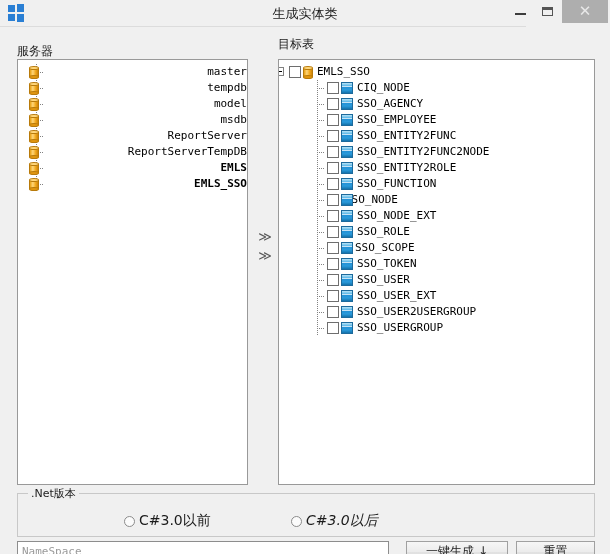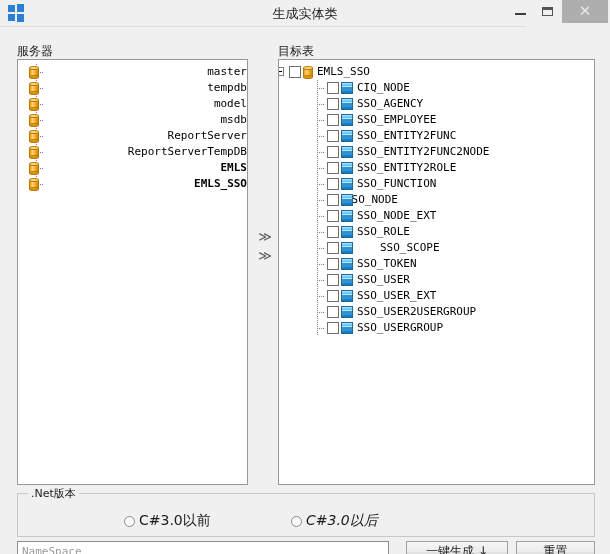--- a/index.html
+++ b/index.html
@@ -112,21 +112,21 @@
 
   
   .group-label {
     position: absolute;
     font-size: 12px;
     color: #1b1b1b;
     font-family: "DejaVu Sans", sans-serif;
     white-space: nowrap;
   }
   .lbl-server { left: 17px; top: 16px; }
-  .lbl-target { left: 278px; top: 16px; }
+  .lbl-target { left: 278px; top: 9px; }
 
   
   .tree-panel {
     position: absolute;
     background: #ffffff;
     border: 1px solid #999999;
     box-sizing: border-box;
     overflow: hidden;
   }
   .tree-left  { left: 17px;  top: 32px; width: 231px; height: 426px; }
@@ -425,21 +425,21 @@
           <div class="tnode tnode-child"><span class="dotline dotline-r"></span><span class="dotstub dotstub-r"></span><span class="cbox" style="left:48px"></span><span class="ico-tbl" style="left:62px"></span><span class="tlabel" style="margin-left:50px">CIQ_NODE</span></div>
           <div class="tnode tnode-child"><span class="dotline dotline-r"></span><span class="dotstub dotstub-r"></span><span class="cbox" style="left:48px"></span><span class="ico-tbl" style="left:62px"></span><span class="tlabel" style="margin-left:50px">SSO_AGENCY</span></div>
           <div class="tnode tnode-child"><span class="dotline dotline-r"></span><span class="dotstub dotstub-r"></span><span class="cbox" style="left:48px"></span><span class="ico-tbl" style="left:62px"></span><span class="tlabel" style="margin-left:50px">SSO_EMPLOYEE</span></div>
           <div class="tnode tnode-child"><span class="dotline dotline-r"></span><span class="dotstub dotstub-r"></span><span class="cbox" style="left:48px"></span><span class="ico-tbl" style="left:62px"></span><span class="tlabel" style="margin-left:50px">SSO_ENTITY2FUNC</span></div>
           <div class="tnode tnode-child"><span class="dotline dotline-r"></span><span class="dotstub dotstub-r"></span><span class="cbox" style="left:48px"></span><span class="ico-tbl" style="left:62px"></span><span class="tlabel" style="margin-left:50px">SSO_ENTITY2FUNC2NODE</span></div>
           <div class="tnode tnode-child"><span class="dotline dotline-r"></span><span class="dotstub dotstub-r"></span><span class="cbox" style="left:48px"></span><span class="ico-tbl" style="left:62px"></span><span class="tlabel" style="margin-left:50px">SSO_ENTITY2ROLE</span></div>
           <div class="tnode tnode-child"><span class="dotline dotline-r"></span><span class="dotstub dotstub-r"></span><span class="cbox" style="left:48px"></span><span class="ico-tbl" style="left:62px"></span><span class="tlabel" style="margin-left:50px">SSO_FUNCTION</span></div>
           <div class="tnode tnode-child"><span class="dotline dotline-r"></span><span class="dotstub dotstub-r"></span><span class="cbox" style="left:48px"></span><span class="ico-tbl" style="left:62px"></span><span class="tlabel" style="margin-left:38px">SSO_NODE</span></div>
           <div class="tnode tnode-child"><span class="dotline dotline-r"></span><span class="dotstub dotstub-r"></span><span class="cbox" style="left:48px"></span><span class="ico-tbl" style="left:62px"></span><span class="tlabel" style="margin-left:50px">SSO_NODE_EXT</span></div>
           <div class="tnode tnode-child"><span class="dotline dotline-r"></span><span class="dotstub dotstub-r"></span><span class="cbox" style="left:48px"></span><span class="ico-tbl" style="left:62px"></span><span class="tlabel" style="margin-left:50px">SSO_ROLE</span></div>
-          <div class="tnode tnode-child"><span class="dotline dotline-r"></span><span class="dotstub dotstub-r"></span><span class="cbox" style="left:48px"></span><span class="ico-tbl" style="left:62px"></span><span class="tlabel" style="margin-left:73px">SSO_SCOPE</span></div>
+          <div class="tnode tnode-child"><span class="dotline dotline-r"></span><span class="dotstub dotstub-r"></span><span class="cbox" style="left:48px"></span><span class="ico-tbl" style="left:62px"></span><span class="tlabel" style="margin-left:48px">SSO_SCOPE</span></div>
           <div class="tnode tnode-child"><span class="dotline dotline-r"></span><span class="dotstub dotstub-r"></span><span class="cbox" style="left:48px"></span><span class="ico-tbl" style="left:62px"></span><span class="tlabel" style="margin-left:50px">SSO_TOKEN</span></div>
           <div class="tnode tnode-child"><span class="dotline dotline-r"></span><span class="dotstub dotstub-r"></span><span class="cbox" style="left:48px"></span><span class="ico-tbl" style="left:62px"></span><span class="tlabel" style="margin-left:50px">SSO_USER</span></div>
           <div class="tnode tnode-child"><span class="dotline dotline-r"></span><span class="dotstub dotstub-r"></span><span class="cbox" style="left:48px"></span><span class="ico-tbl" style="left:62px"></span><span class="tlabel" style="margin-left:50px">SSO_USER_EXT</span></div>
           <div class="tnode tnode-child"><span class="dotline dotline-r"></span><span class="dotstub dotstub-r"></span><span class="cbox" style="left:48px"></span><span class="ico-tbl" style="left:62px"></span><span class="tlabel" style="margin-left:50px">SSO_USER2USERGROUP</span></div>
           <div class="tnode tnode-child"><span class="dotline dotline-r"></span><span class="dotstub dotstub-r"></span><span class="cbox" style="left:48px"></span><span class="ico-tbl" style="left:62px"></span><span class="tlabel" style="margin-left:50px">SSO_USERGROUP</span></div>
         </div>
     </div>
 
     <div class="gbox"></div>
     <div class="gbox-title">.Net版本</div>

